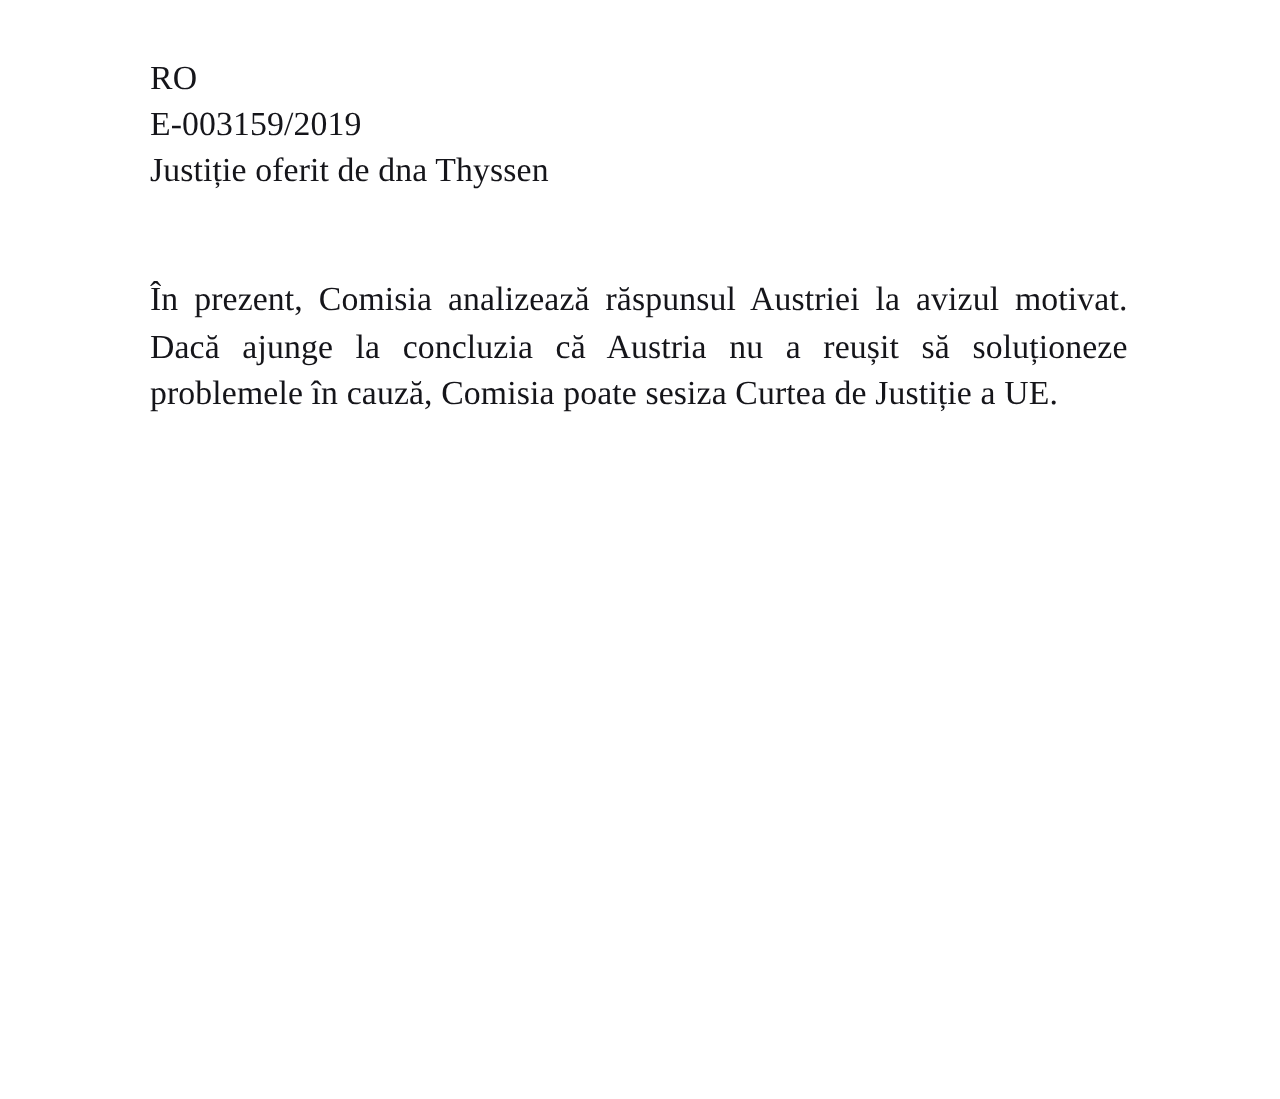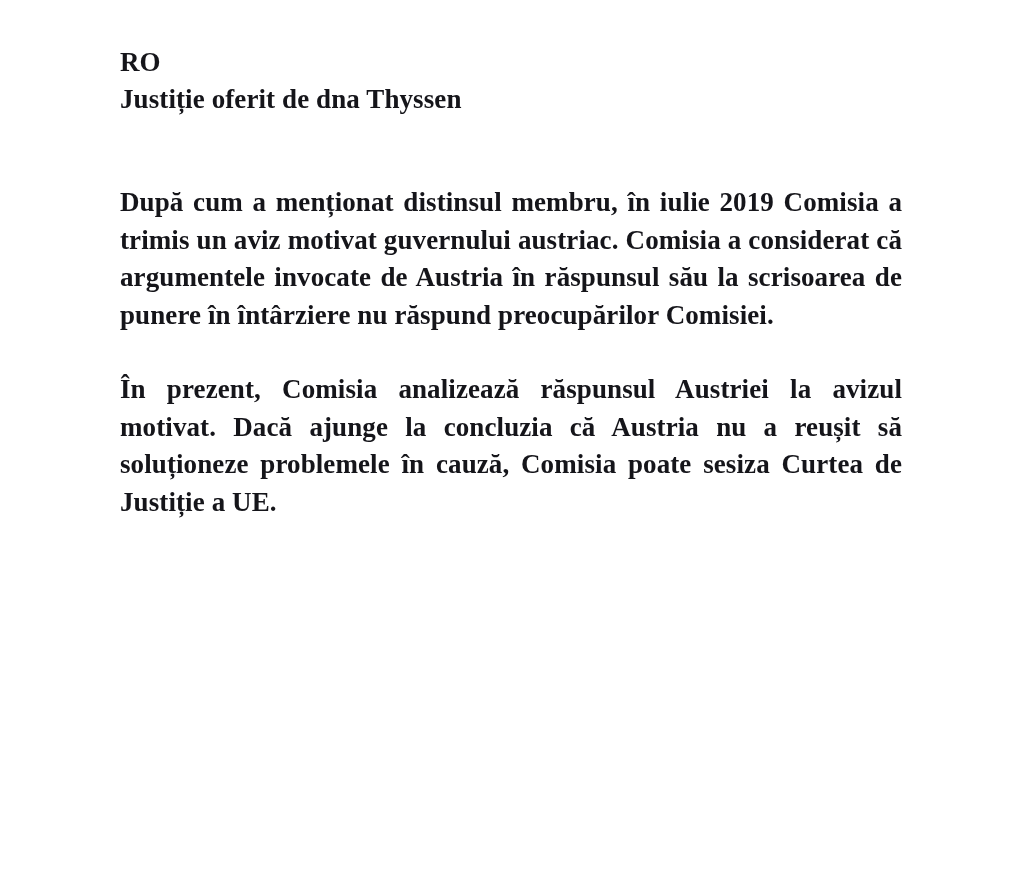--- a/index.html
+++ b/index.html
@@ -13,21 +13,20 @@
     font-family: "Liberation Serif", serif;
     color: #15151a;
     overflow: hidden;
   }
   .page {
     position: relative;
     width: 1024px;
     height: 879px;
     box-sizing: border-box;
     padding: 44px 120px 0 120px;
-    font-weight: bold;
   }
   .header-block {
     font-size: 27px;
     line-height: 37px;
     letter-spacing: 0.1px;
   }
   .header-line {
     white-space: pre;
   }
   .body-block {
@@ -46,21 +45,21 @@
     margin-bottom: 0;
   }
 </style>
 </head>
 <body>
 
 <div class="page">
 
   <div class="header-block">
     <div class="header-line">RO</div>
+    <div class="header-line">E-003159/2019</div>
     <div class="header-line">Justiție oferit de dna Thyssen</div>
   </div>
 
   <div class="body-block">
-    <p class="para">După cum a menționat distinsul membru, în iulie 2019 Comisia a trimis un aviz motivat guvernului austriac. Comisia a considerat că argumentele invocate de Austria în răspunsul său la scrisoarea de punere în întârziere nu răspund preocupărilor Comisiei.</p>
     <p class="para">În prezent, Comisia analizează răspunsul Austriei la avizul motivat. Dacă ajunge la concluzia că Austria nu a reușit să soluționeze problemele în cauză, Comisia poate sesiza Curtea de Justiție a UE.</p>
   </div>
 
 </div>
 
 </body></html>

